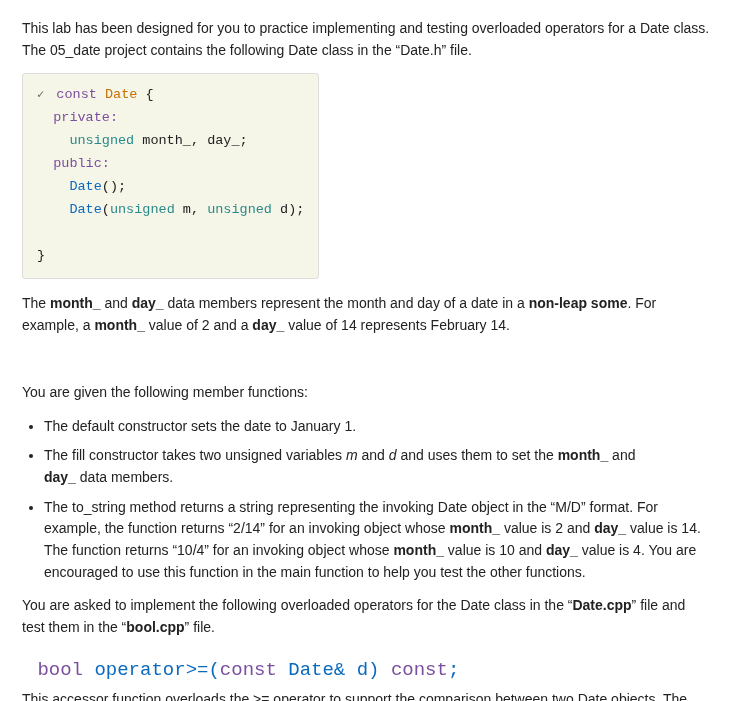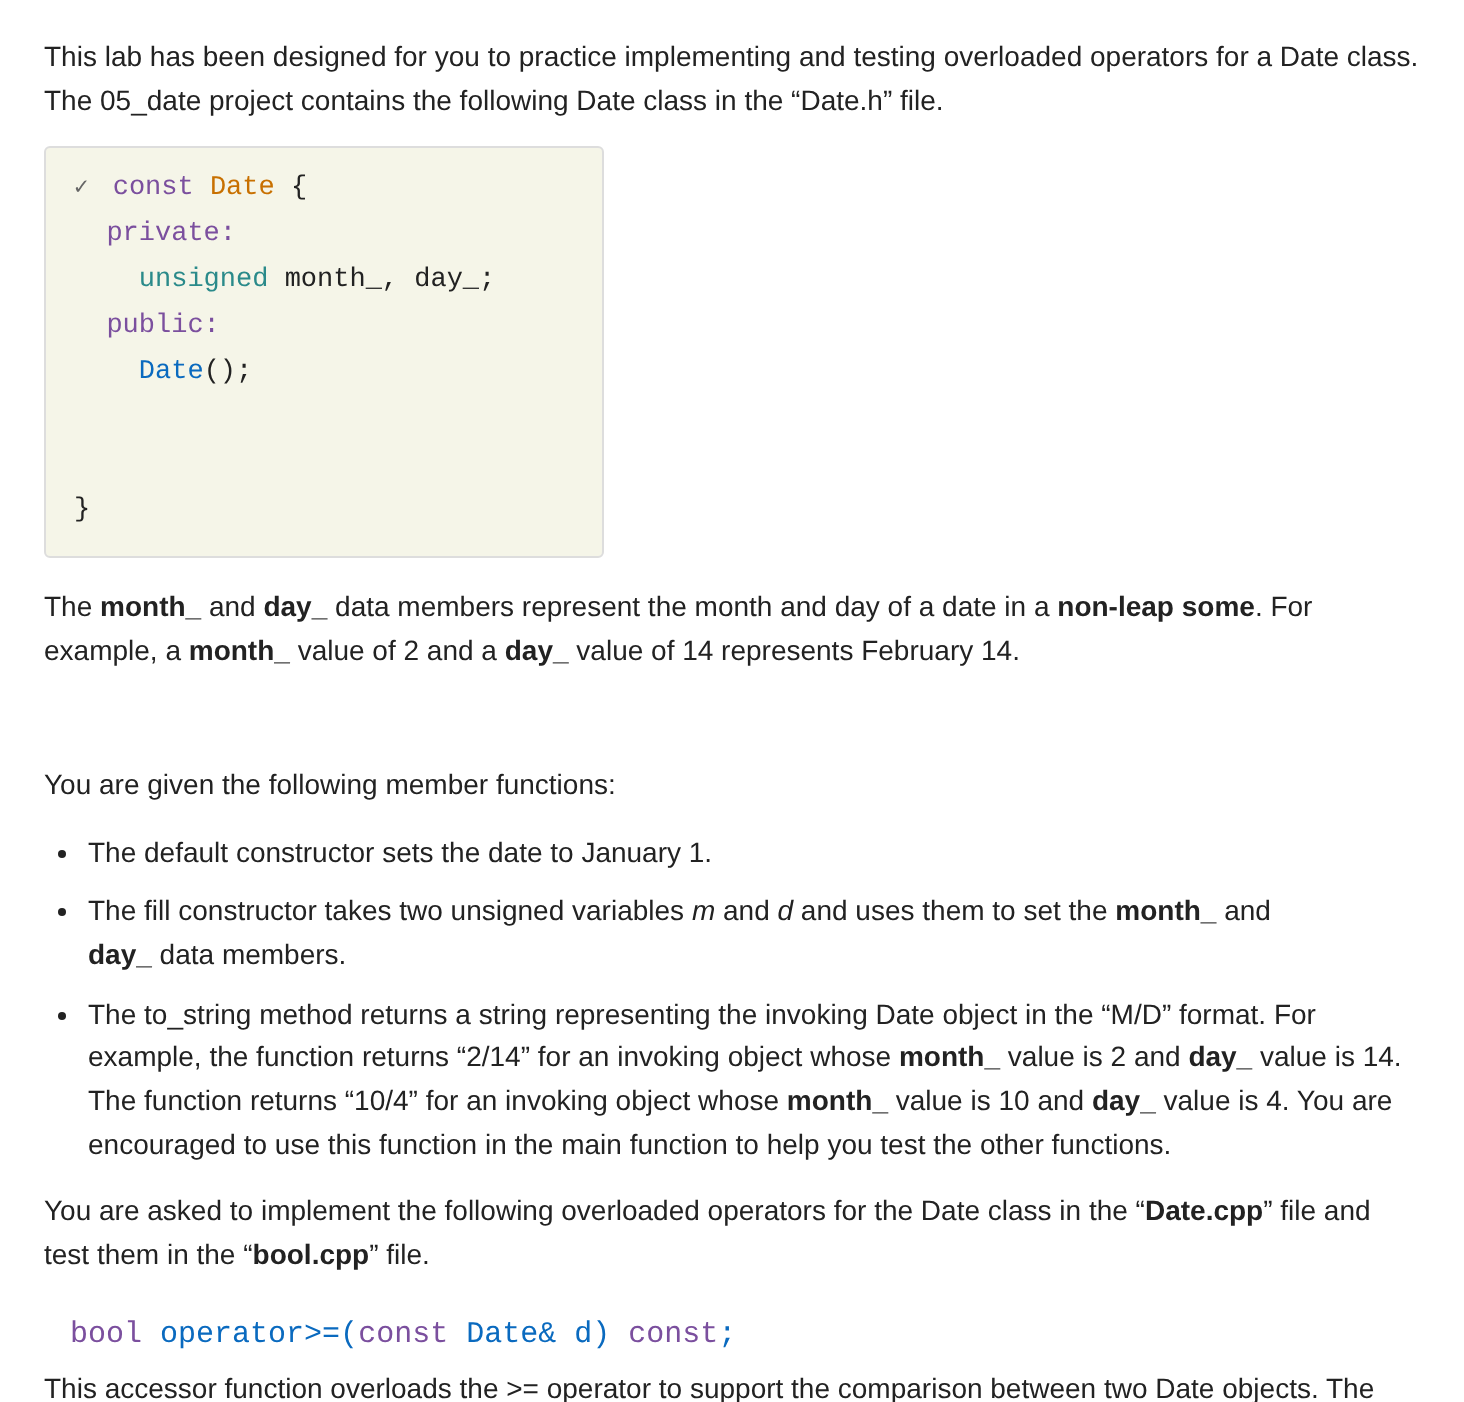--- a/index.html
+++ b/index.html
@@ -37,21 +37,21 @@
       margin: 8px 0 12px 22px;
     }
     ul li {
       margin-bottom: 8px;
       line-height: 1.55;
       list-style-type: disc;
     }
     b { font-weight: bold; }
     .operator-block {
       font-family: 'Courier New', Courier, monospace;
-      font-size: 15px;
+      font-size: 19px;
       color: #0a6abf;
       background: #fff;
       padding: 8px 0 8px 4px;
     }
   </style>
 </head>
 <body>
 
 
 
@@ -67,21 +67,23 @@
   </span><br>
   <span>
     <span>&nbsp;&nbsp;&nbsp;&nbsp;</span><span class="kw-teal">unsigned</span><span> month_, day_;</span>
   </span><br>
   <span>
     <span class="kw-purple">&nbsp;&nbsp;public:</span>
   </span><br>
   <span>
     <span>&nbsp;&nbsp;&nbsp;&nbsp;</span><span class="kw-blue">Date</span><span>();</span>
   </span><br>
-  <br>
+  <span>
+    <span>&nbsp;&nbsp;&nbsp;&nbsp;</span><span class="kw-blue">Date</span><span>(</span><span class="kw-teal">unsigned</span><span> m, </span><span class="kw-teal">unsigned</span><span> d);</span>
+  </span><br>
   <br>
   <span>}</span>
 </div>
 
 <p>
   The <b>month_</b> and <b>day_</b> data members represent the month and day of a date in a <b>non-leap some</b>. For example, a <b>month_</b> value of 2 and a <b>day_</b> value of 14 represents February 14.
 </p>
 
 <p>&nbsp;</p>
 

